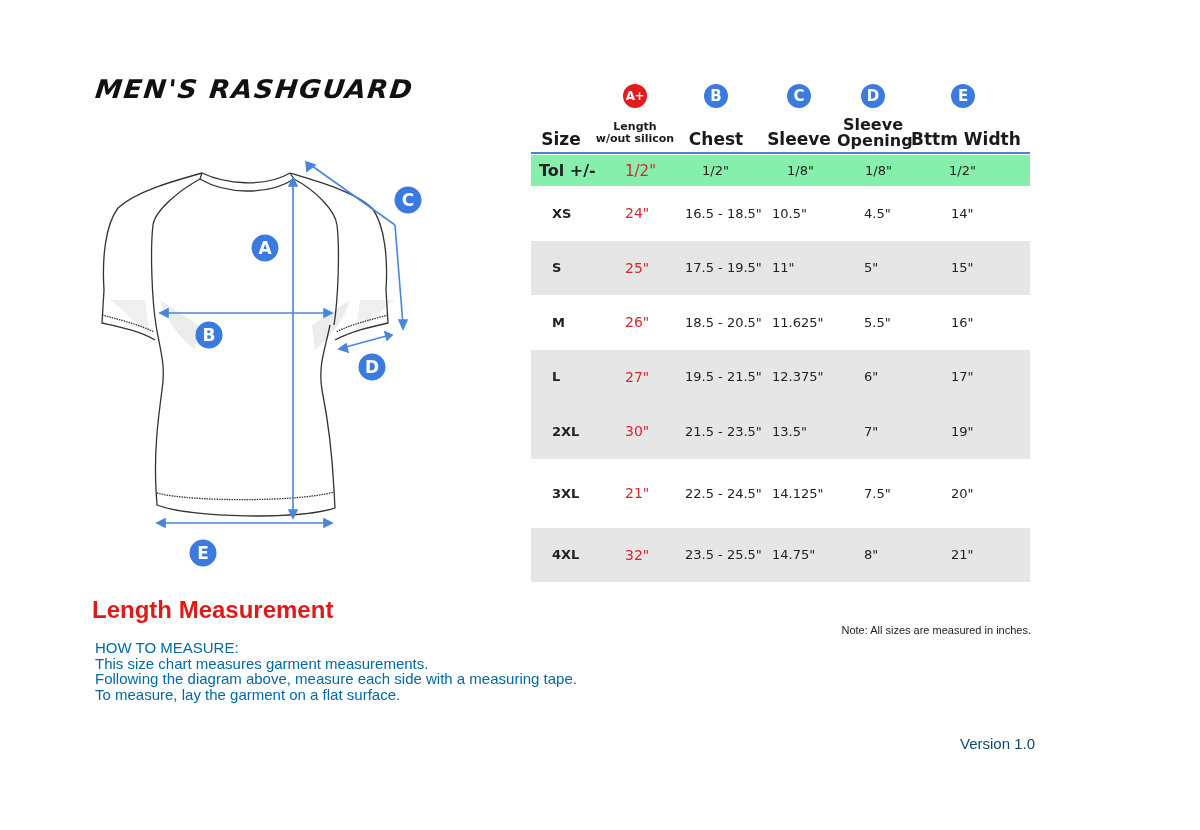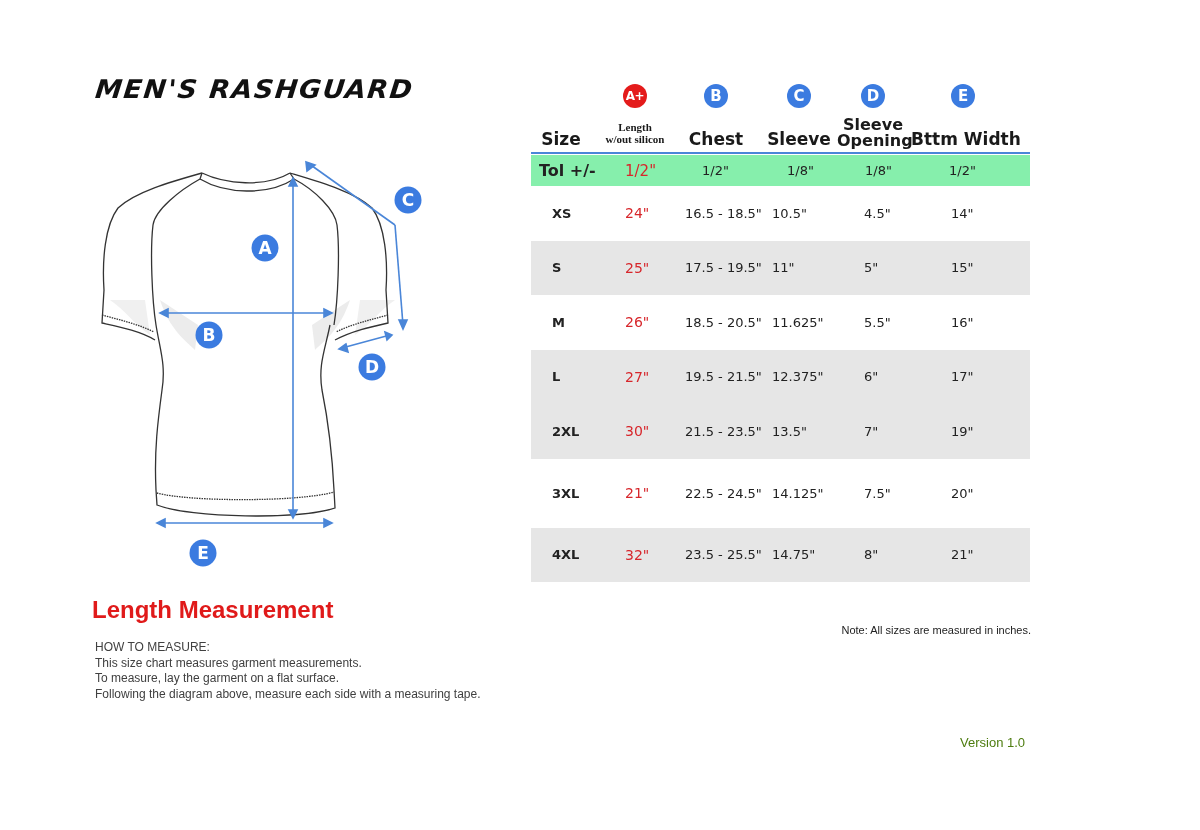--- a/index.html
+++ b/index.html
@@ -15,40 +15,40 @@
 
   .diagram { position: absolute; left: 90px; top: 150px; width: 350px; height: 430px; }
 
   .gm-title {
     position: absolute; left: 92px; top: 596px;
     font-family: "Liberation Sans", sans-serif; font-weight: bold;
     font-size: 24px; color: #e01a1a;
   }
   .howto {
     position: absolute; left: 95px; top: 640px;
-    font-family: "Liberation Sans", sans-serif; font-size: 12px; color: #404040; line-height: 15.5px;
+    font-family: "Liberation Sans", sans-serif; font-size: 15px; color: #0369a1; line-height: 15.5px;
   }
   .howto div { white-space: nowrap; }
 
   
   .table { position: absolute; left: 531px; top: 80px; width: 499px; }
   .hdr { position: relative; height: 72px; }
   .hcol { position: absolute; top: 0; height: 72px; text-align: center; }
   .hbadge {
     display: inline-block; width: 24px; height: 24px; border-radius: 50%;
     background: #3b7be0; color: #fff; font-weight: bold; font-size: 15px;
     line-height: 24px; text-align: center; font-family: "DejaVu Sans", sans-serif;
   }
   .hbadge.red { background: #e41b1b; font-size: 12px; letter-spacing: -0.5px; }
   .hlabel {
     position: absolute; left: 0; right: 0; bottom: 4px;
     font-family: "DejaVu Sans", sans-serif; font-weight: bold; font-size: 17px;
     color: #1a1a1a; line-height: 17px; white-space: nowrap;
   }
-  .hlabel.small { font-size: 11px; line-height: 12px; bottom: 7px; font-family: Liberation Serif, serif; }
+  .hlabel.small { font-size: 11px; line-height: 12px; bottom: 7px; }
   .hlabel.two { font-size: 16px; line-height: 16px; bottom: 3px; }
   .hbadgewrap { position: absolute; top: 4px; left: 0; right: 0; text-align: center; }
 
   .blue-line { height: 2px; background: #4a86d8; margin-top: 0; }
 
   .row { position: relative; height: 54.5px; }
   .row.gray { background: #e6e6e6; }
   .row.tol { height: 31px; background: #86efac; margin-top: 1px; }
   .cell {
     position: absolute; top: 0; bottom: 0; display: flex; align-items: center;
@@ -65,21 +65,21 @@
   .c3 { left: 241px; }
   .c4 { left: 333px; }
   .c5 { left: 420px; }
 
   .note {
     position: absolute; left: 700px; width: 331px; top: 624px; text-align: right;
     font-family: "Liberation Sans", sans-serif; font-size: 11px; color: #222;
   }
   .version {
     position: absolute; left: 960px; top: 735px;
-    font-family: "Liberation Sans", sans-serif; font-size: 13px; color: #4d7c0f;
+    font-family: "Liberation Sans", sans-serif; font-size: 15px; color: #0c4a6e;
   }
 </style>
 </head>
 <body>
 
 <div class="title">MEN'S RASHGUARD</div>
 
 <div class="diagram">
   <svg width="350" height="430" viewBox="0 0 350 430" xmlns="http://www.w3.org/2000/svg">
 
@@ -154,22 +154,22 @@
         </g>
     </g>
   </svg>
 </div>
 
 <div class="gm-title">Length Measurement</div>
 
 <div class="howto">
   <div>HOW TO MEASURE:</div>
   <div>This size chart measures garment measurements.</div>
+  <div>Following the diagram above, measure each side with a measuring tape.</div>
   <div>To measure, lay the garment on a flat surface.</div>
-  <div>Following the diagram above, measure each side with a measuring tape.</div>
 </div>
 
 <div class="table">
   <div class="hdr">
     <div class="hcol" style="left:0;width:60px;">
       <div class="hlabel">Size</div>
     </div>
     <div class="hcol" style="left:62px;width:84px;">
       <div class="hbadgewrap"><span class="hbadge red">A+</span></div>
       <div class="hlabel small">

